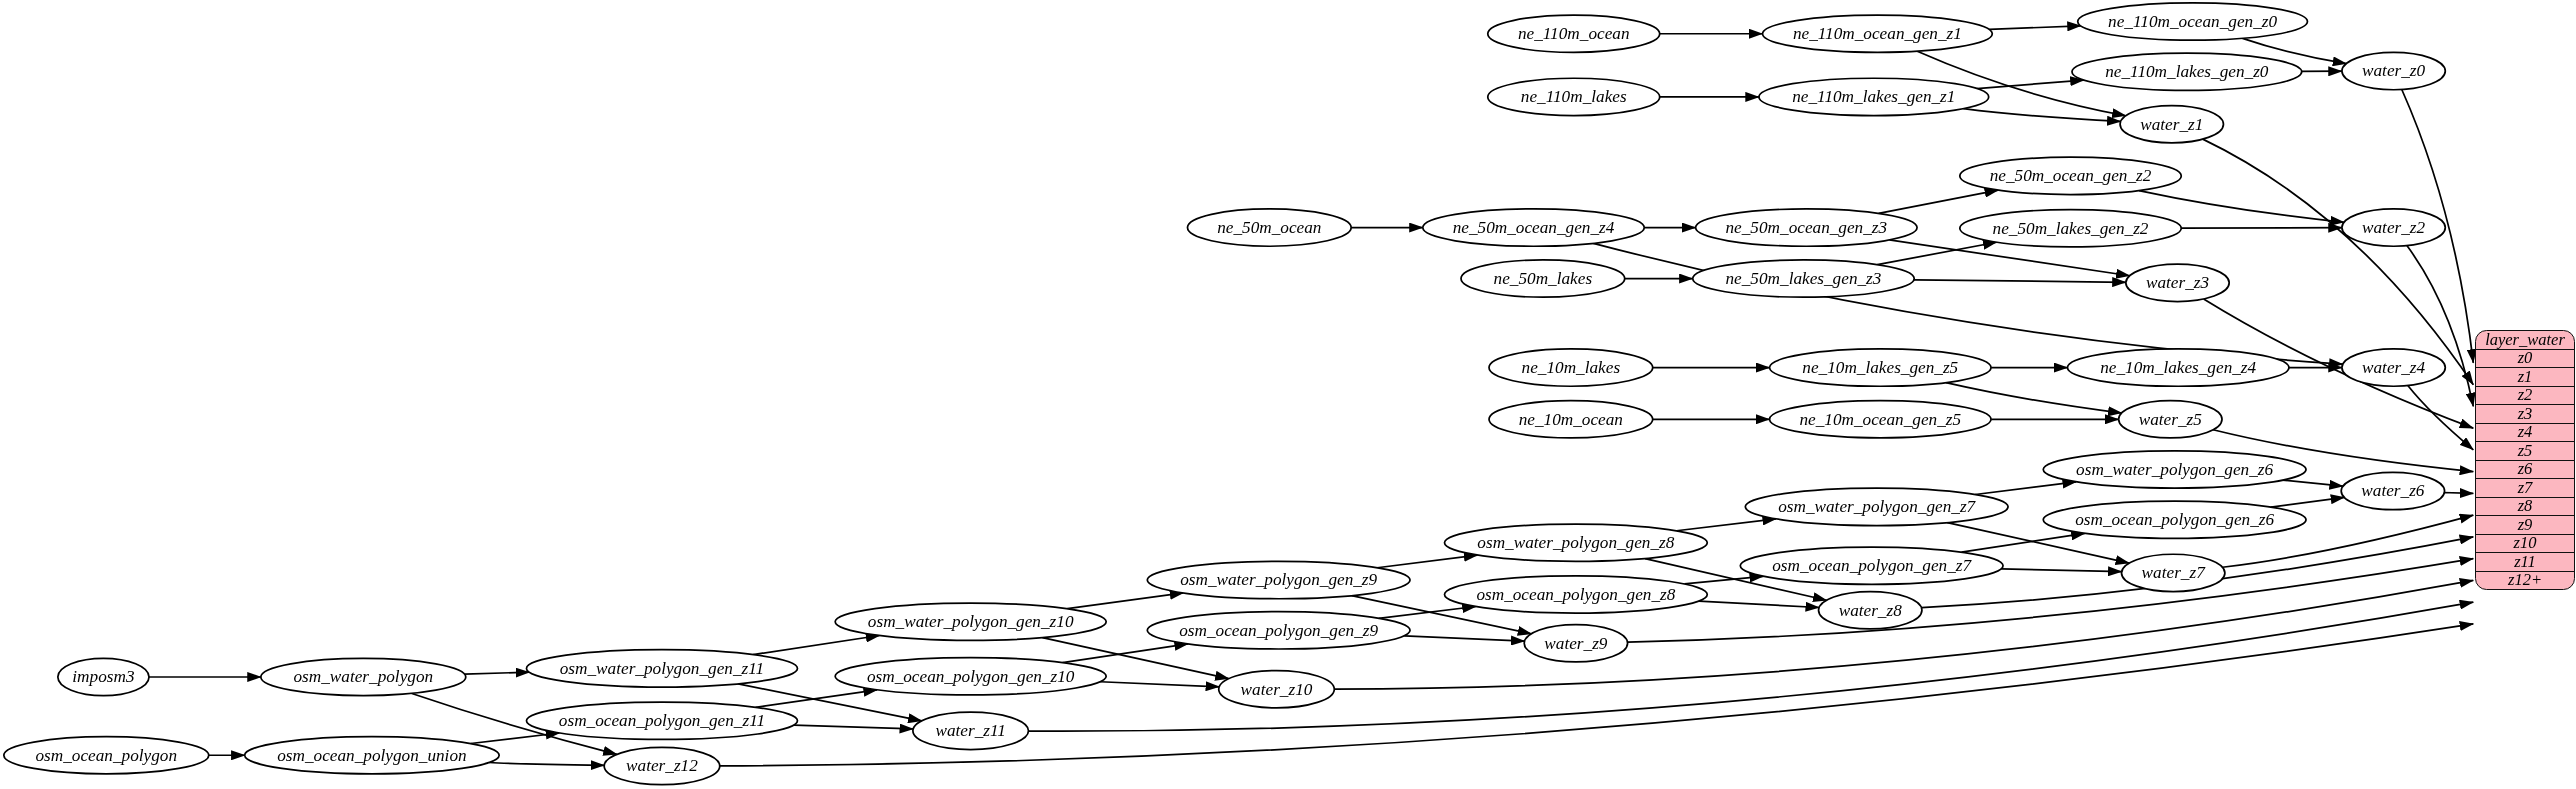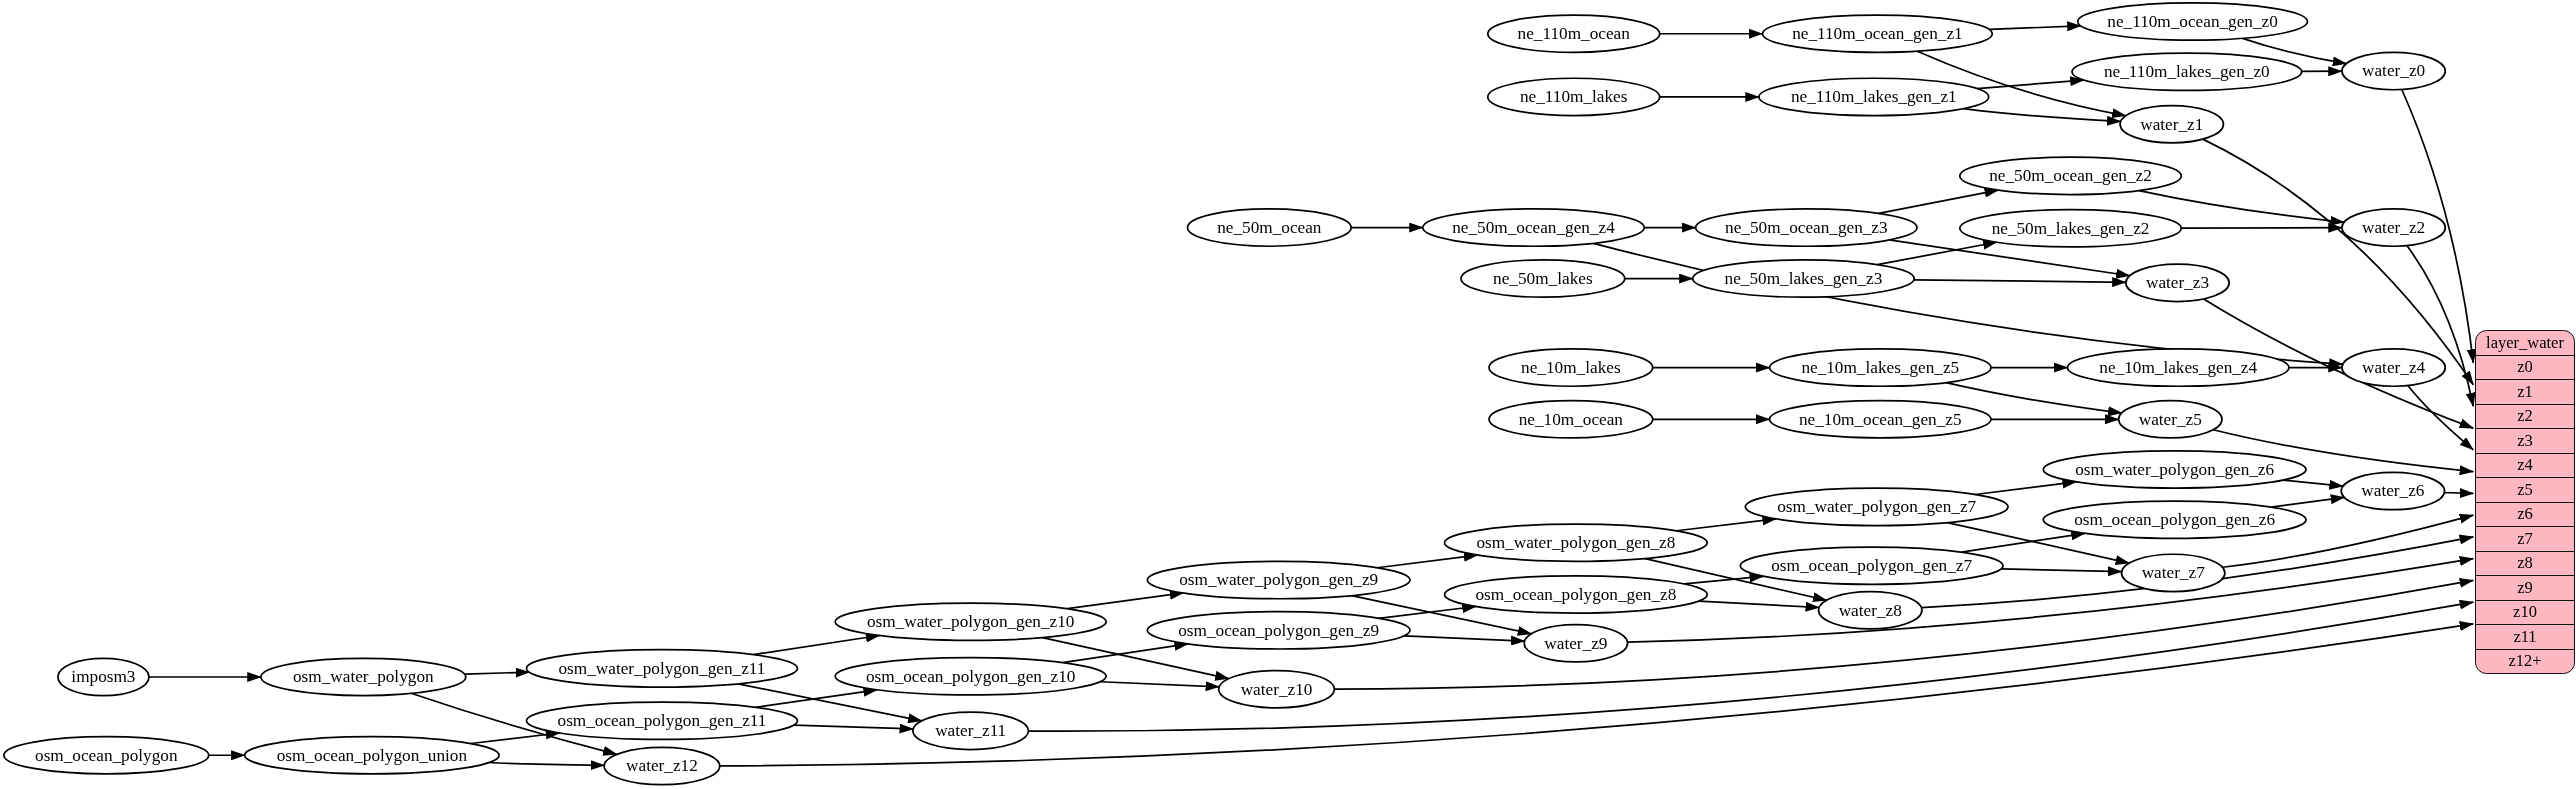--- a/index.html
+++ b/index.html
@@ -3,37 +3,38 @@
 <meta charset="utf-8">
 <style>
   html, body { margin: 0; padding: 0; background: #ffffff; }
   #canvas {
     position: relative;
     width: 2576px;
     height: 789px;
     background: #ffffff;
     overflow: hidden;
     font-family: "Liberation Serif", "DejaVu Serif", serif;
+    font-style: italic;
   }
   #graph { position: absolute; left: 0; top: 0; }
   #graph ellipse { fill: #ffffff; stroke: #000000; stroke-width: 2.4px; }
   #graph text {
     fill: #000000;
     font-family: "Liberation Serif", "DejaVu Serif", serif;
     font-size: 24px;
     text-anchor: middle;
     dominant-baseline: middle;
   }
   #graph path.edge { fill: none; stroke: #000000; stroke-width: 2.4px; }
   .layer-table {
     position: absolute;
     left: 2475px;
     top: 330px;
     width: 100px;
-    height: 344px;
+    height: 260px;
     box-sizing: border-box;
     background: #fcb7c0;
     border: 1.8px solid #111111;
     border-radius: 11.5px;
     display: flex;
     flex-direction: column;
     overflow: hidden;
   }
   .trow {
     flex: 1;

